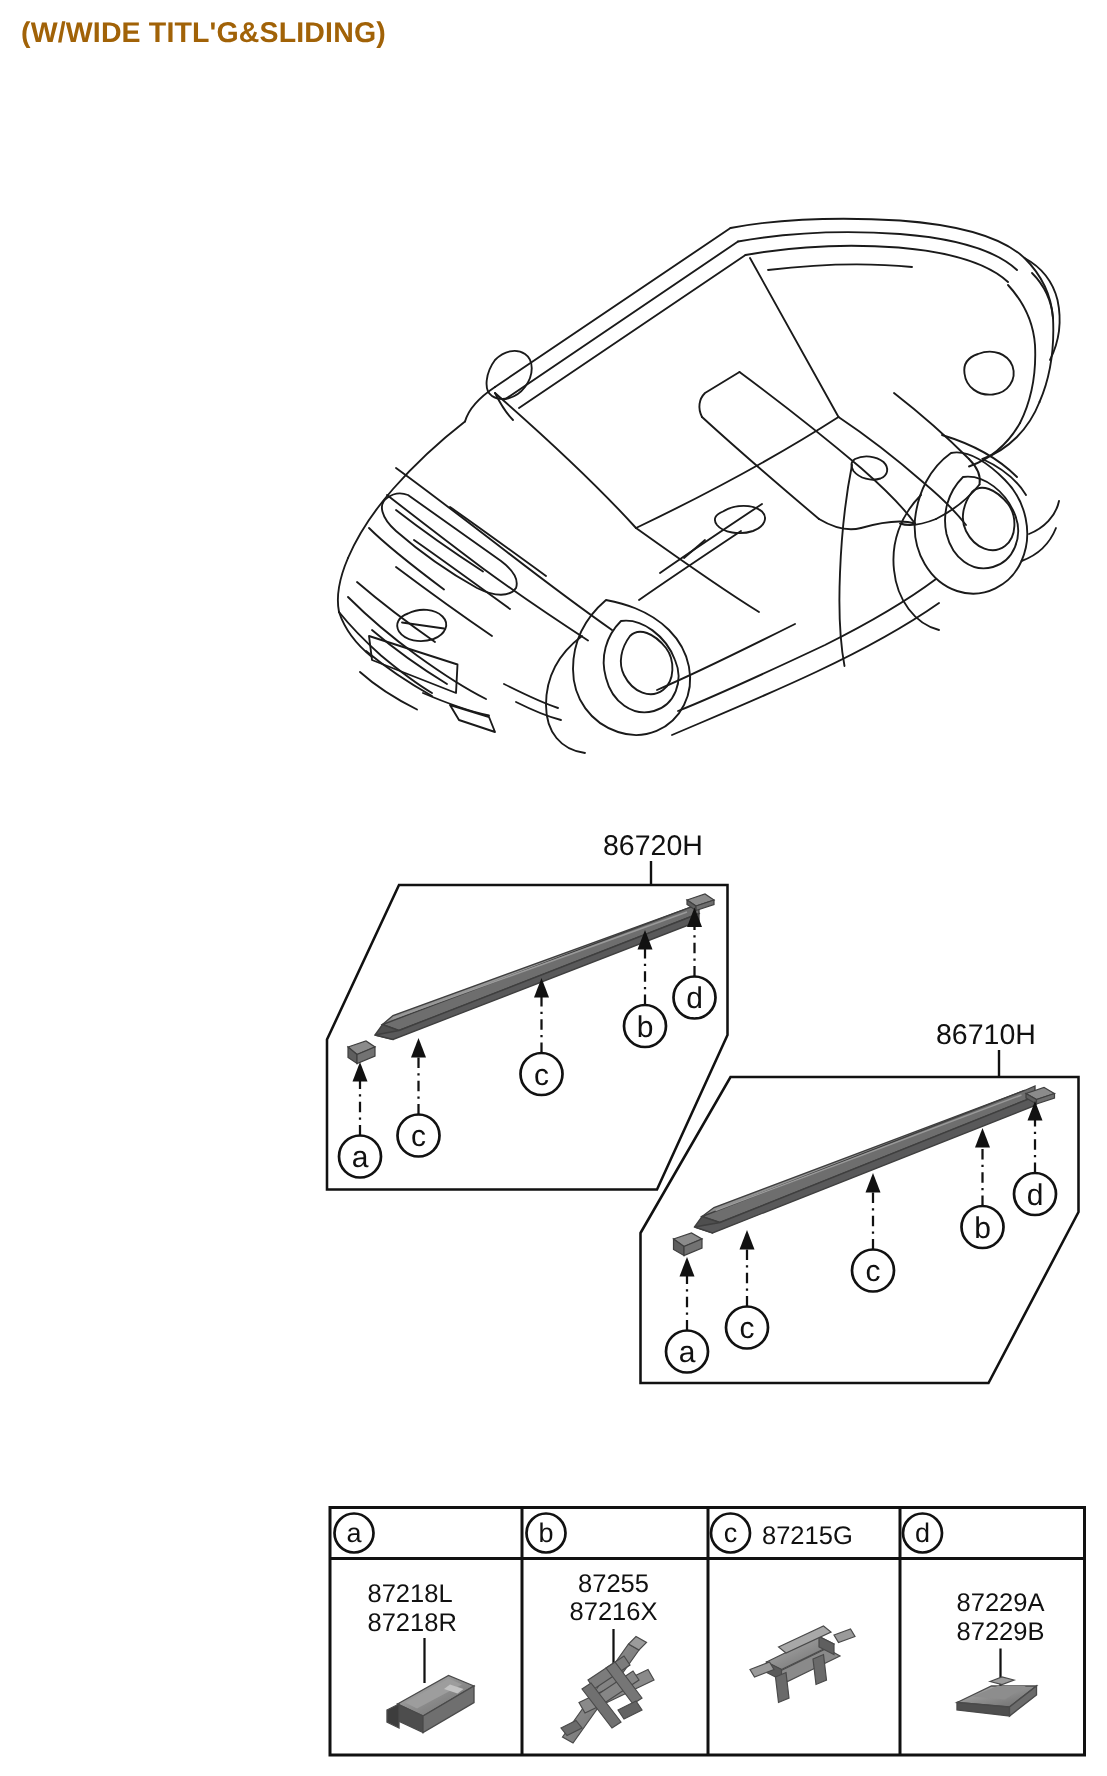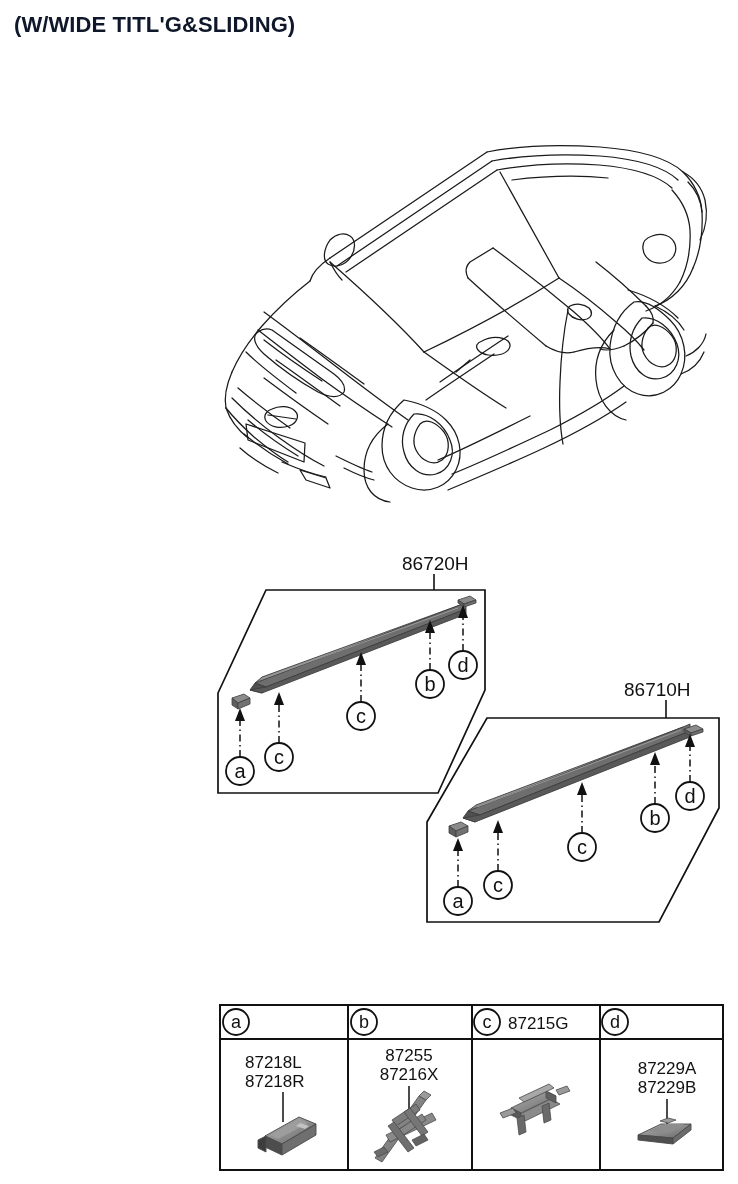--- a/index.html
+++ b/index.html
@@ -16,24 +16,24 @@
     position: relative;
     width: 738px;
     height: 1184px;
     background: #ffffff;
     overflow: hidden;
   }
   #page-title {
     position: absolute;
     left: 14px;
     top: 12px;
-    font-size: 22px;
+    font-size: 19px;
     font-weight: 700;
     letter-spacing: 0.1px;
-    color: #0f172a;
+    color: #a16207;
     white-space: nowrap;
   }
   .svg-layer {
     position: absolute;
     left: 0;
     top: 0;
     width: 738px;
     height: 1184px;
   }
   .callout-label {

